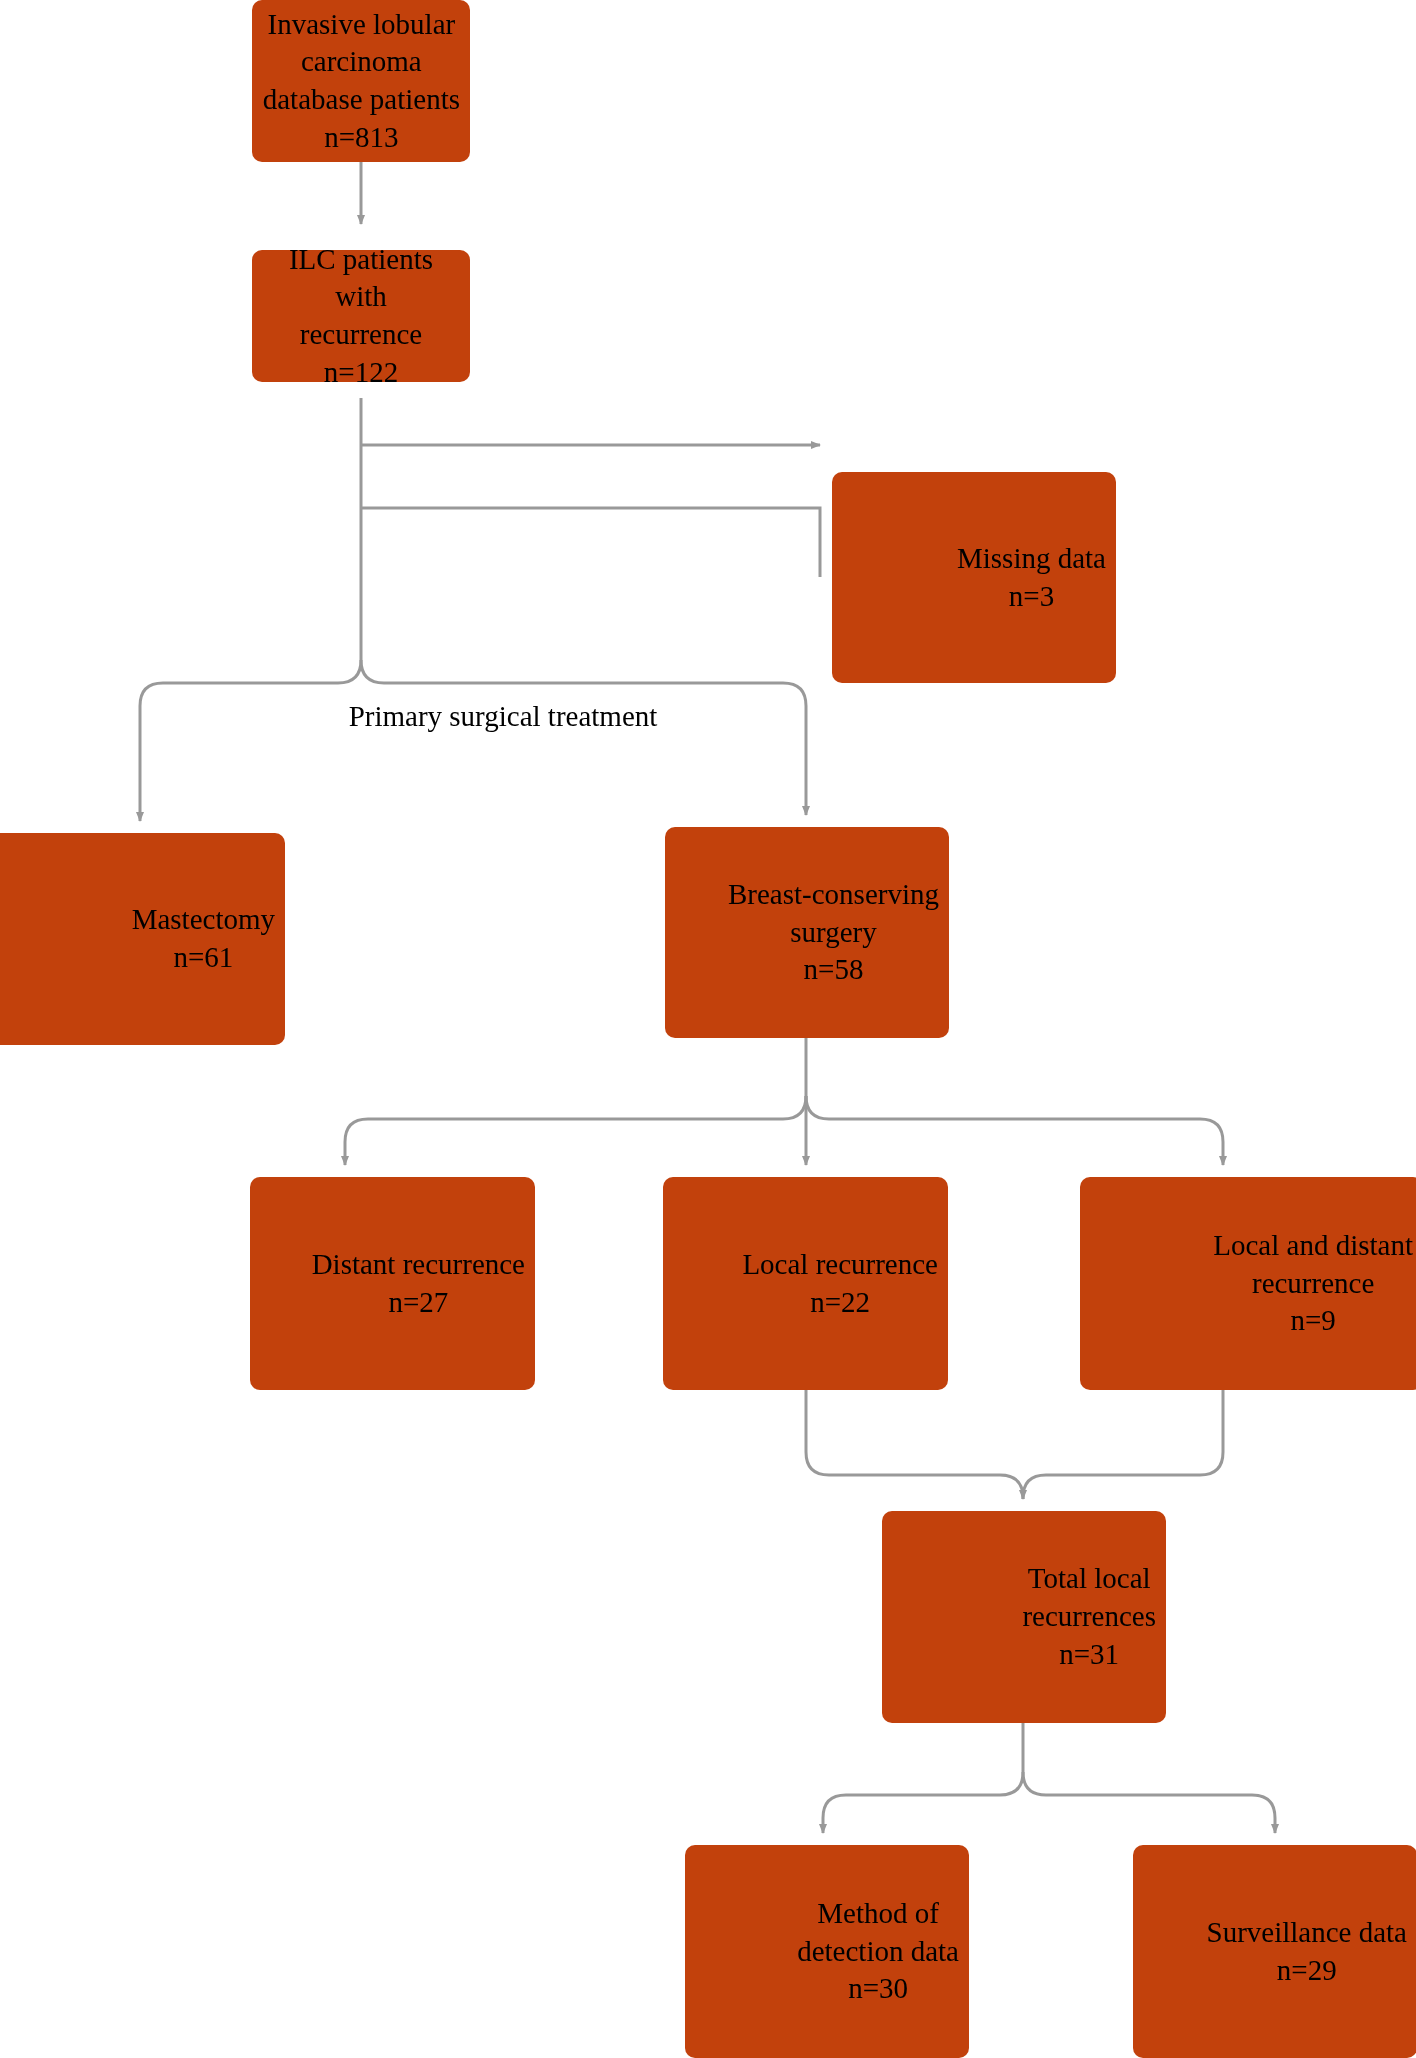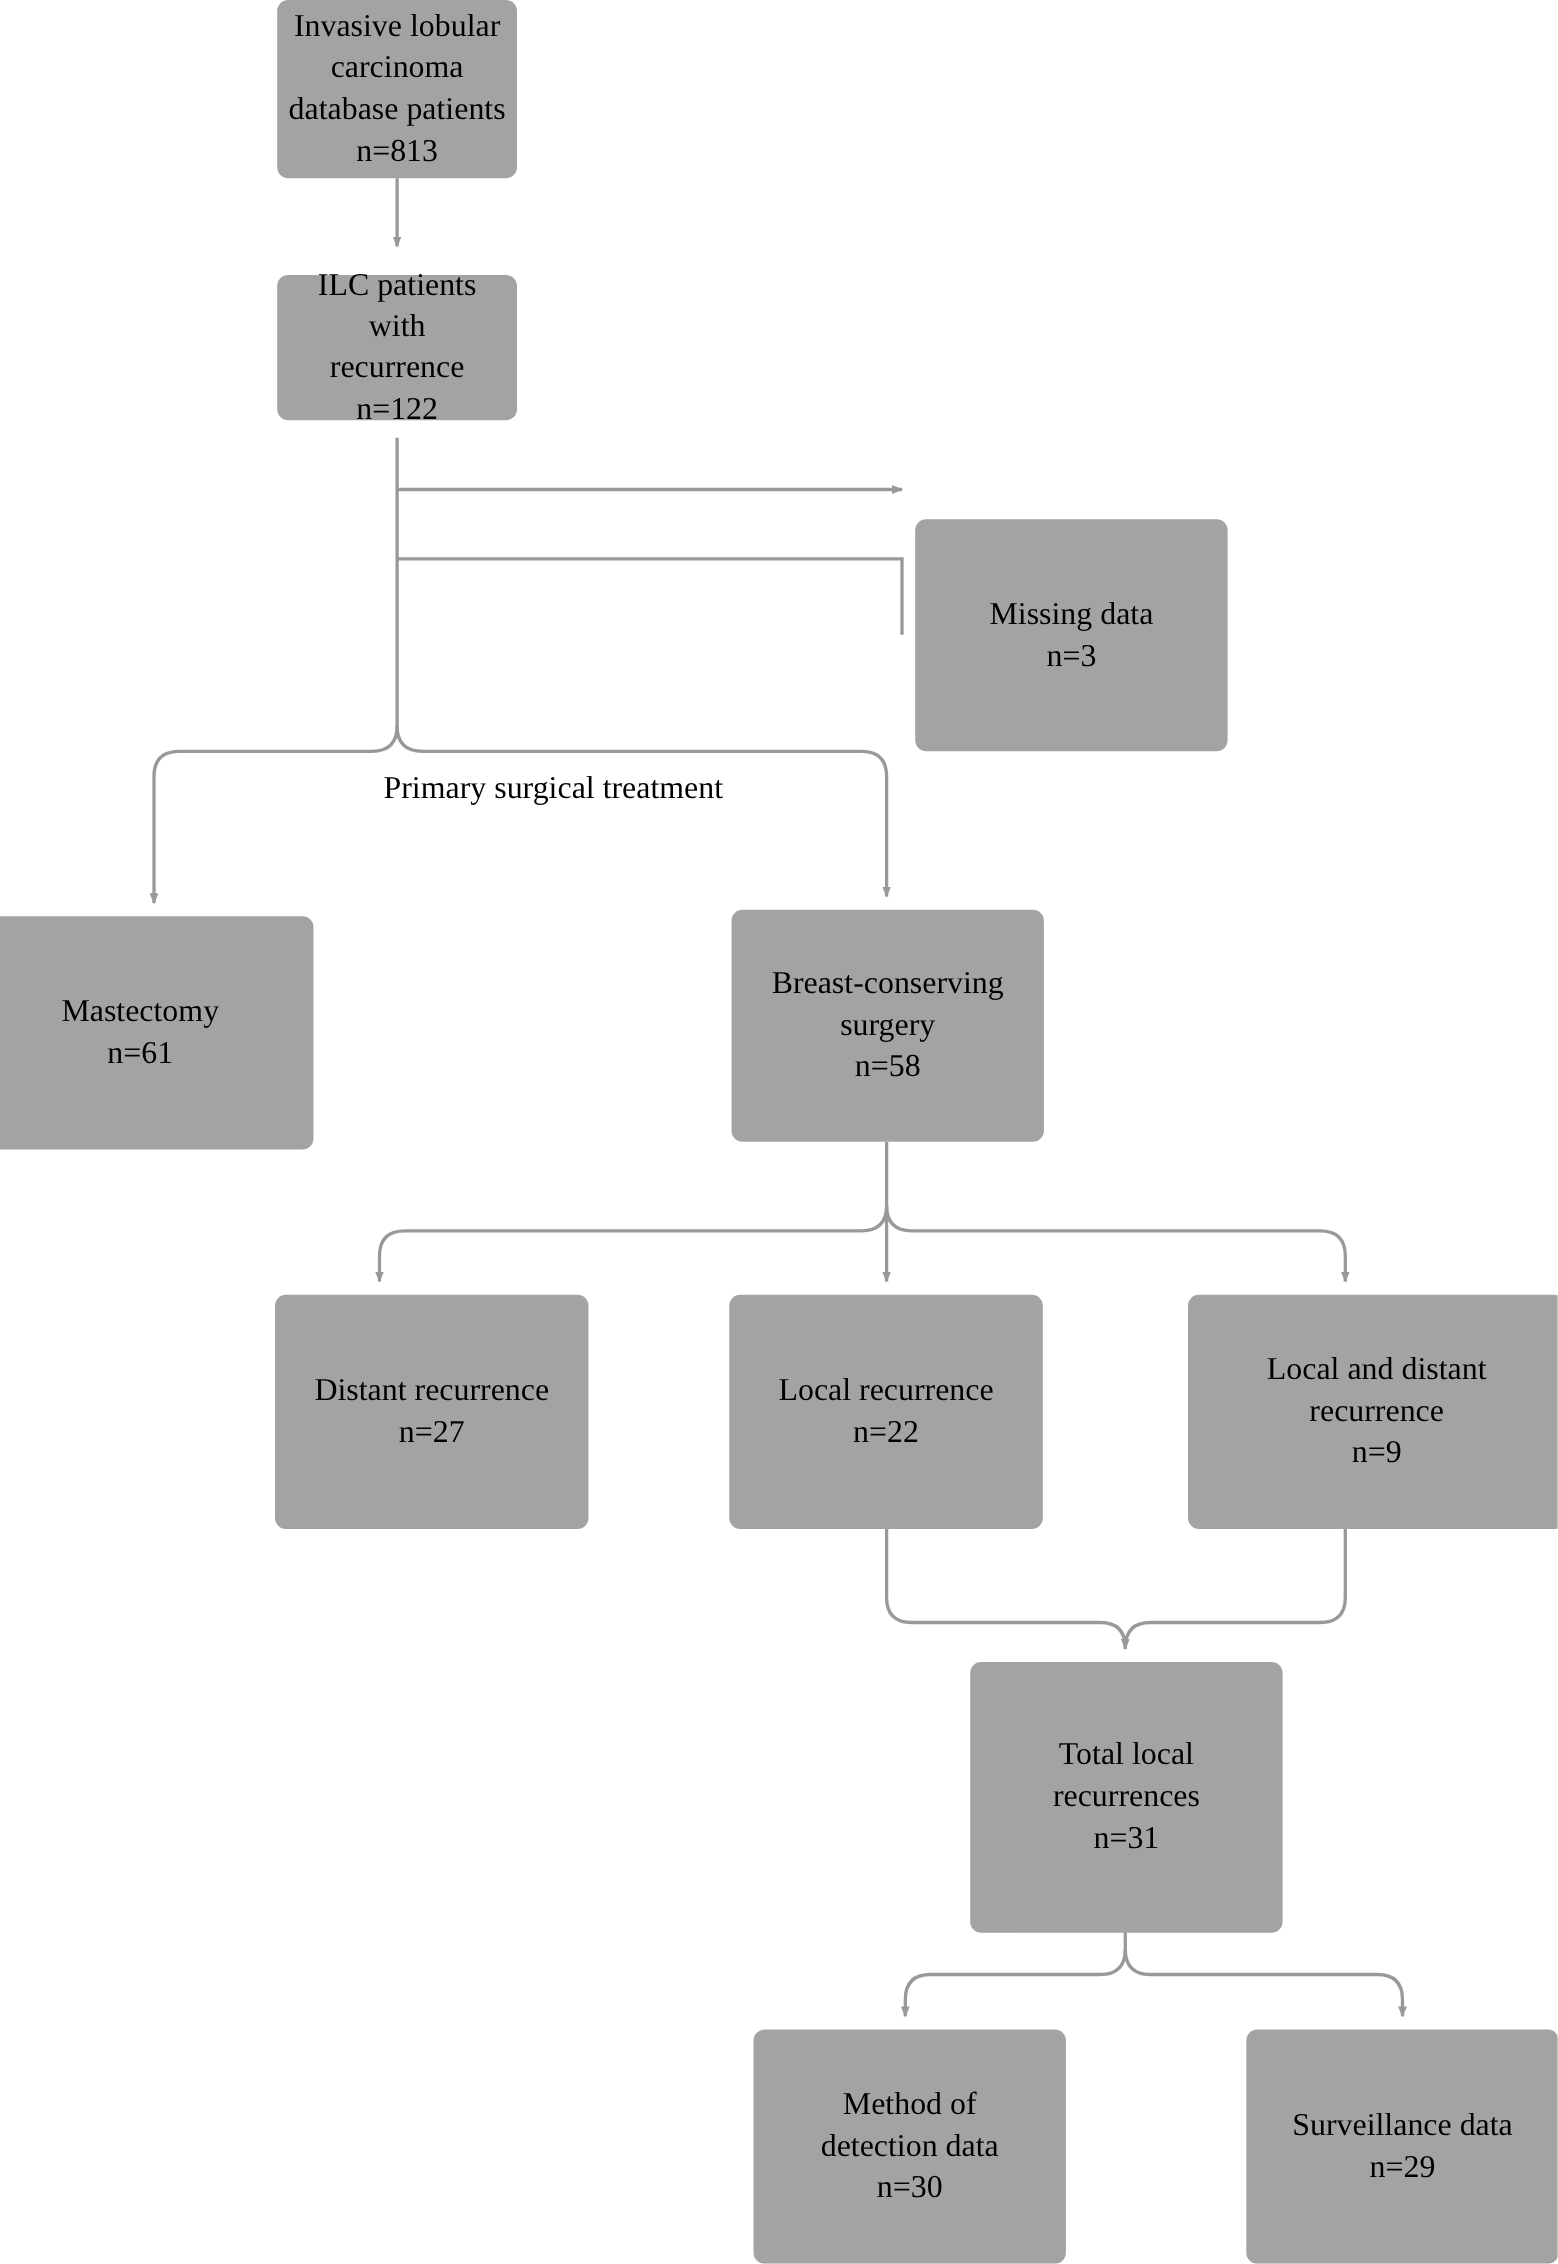--- a/index.html
+++ b/index.html
@@ -24,26 +24,26 @@
   svg.connector-layer {
     position: absolute;
     left: 0;
     top: 0;
     width: 1416px;
     height: 2058px;
     pointer-events: none;
   }
   .node-box {
     position: absolute;
-    background: #a3a3a3;
+    background: #c2410c;
     border-radius: 10px;
     box-sizing: border-box;
     display: flex;
     align-items: center;
-    justify-content: center;
+    justify-content: flex-end;
     text-align: center;
     color: #000000;
     font-size: 29px;
     line-height: 1.30;
     padding: 4px 10px;
   }
   .node-text {
     white-space: pre-line;
     display: block;
   }
@@ -139,21 +139,21 @@
     <span class="node-text">Local recurrence
 n=22</span>
   </div>
 
   <div class="node-box" style="left:1080px; top:1177px; width:343px; height:213px;">
     <span class="node-text">Local and distant
 recurrence
 n=9</span>
   </div>
 
-  <div class="node-box" style="left:882px; top:1511px; width:284px; height:246px;">
+  <div class="node-box" style="left:882px; top:1511px; width:284px; height:212px;">
     <span class="node-text">Total local
 recurrences
 n=31</span>
   </div>
 
   <div class="node-box" style="left:685px; top:1845px; width:284px; height:213px;">
     <span class="node-text">Method of
 detection data
 n=30</span>
   </div>

